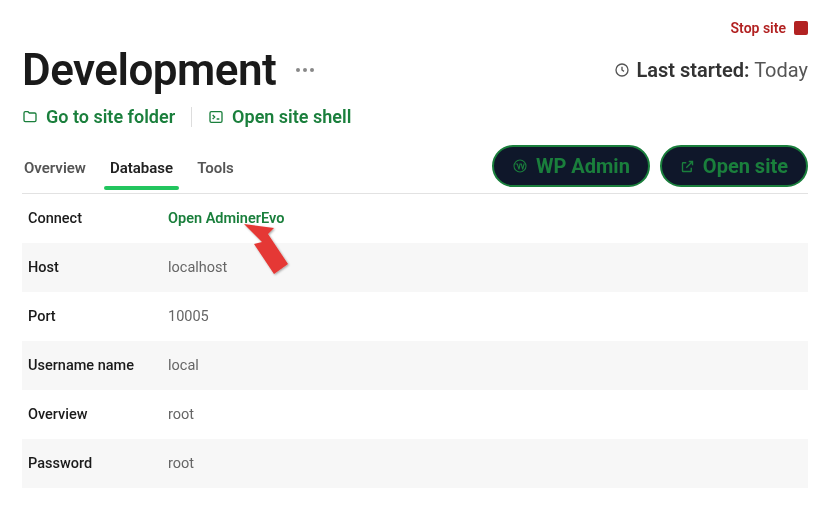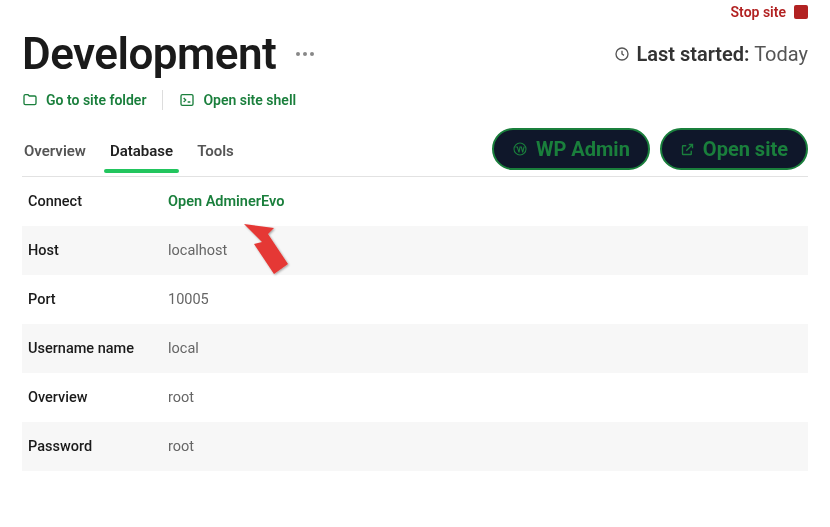--- a/index.html
+++ b/index.html
@@ -5,21 +5,21 @@
     * { box-sizing: border-box; margin: 0; padding: 0; }
     body {
       font-family: -apple-system, BlinkMacSystemFont, "Segoe UI", Roboto, sans-serif;
       background: #fff;
       color: #333;
       width: 830px;
       height: 527px;
       overflow: hidden;
     }
     
-    .container { padding: 4px 22px 0 22px; }
+    .container { padding: 20px 22px 0 22px; }
     
     .top-bar {
       display: flex;
       justify-content: flex-end;
       align-items: center;
       gap: 8px;
       margin-bottom: 8px;
     }
     .stop-site-btn {
       display: flex;
@@ -80,21 +80,21 @@
       align-items: center;
       gap: 14px;
       margin-top: 10px;
       margin-bottom: 18px;
     }
     .quick-link {
       display: flex;
       align-items: center;
       gap: 8px;
       color: #1a7f3c;
-      font-size: 14px;
+      font-size: 18px;
       font-weight: 600;
       cursor: pointer;
     }
     .divider {
       width: 1px; height: 20px; background: #ddd; margin: 0 2px;
     }
     
     .tab-row {
       display: flex;
       align-items: center;

